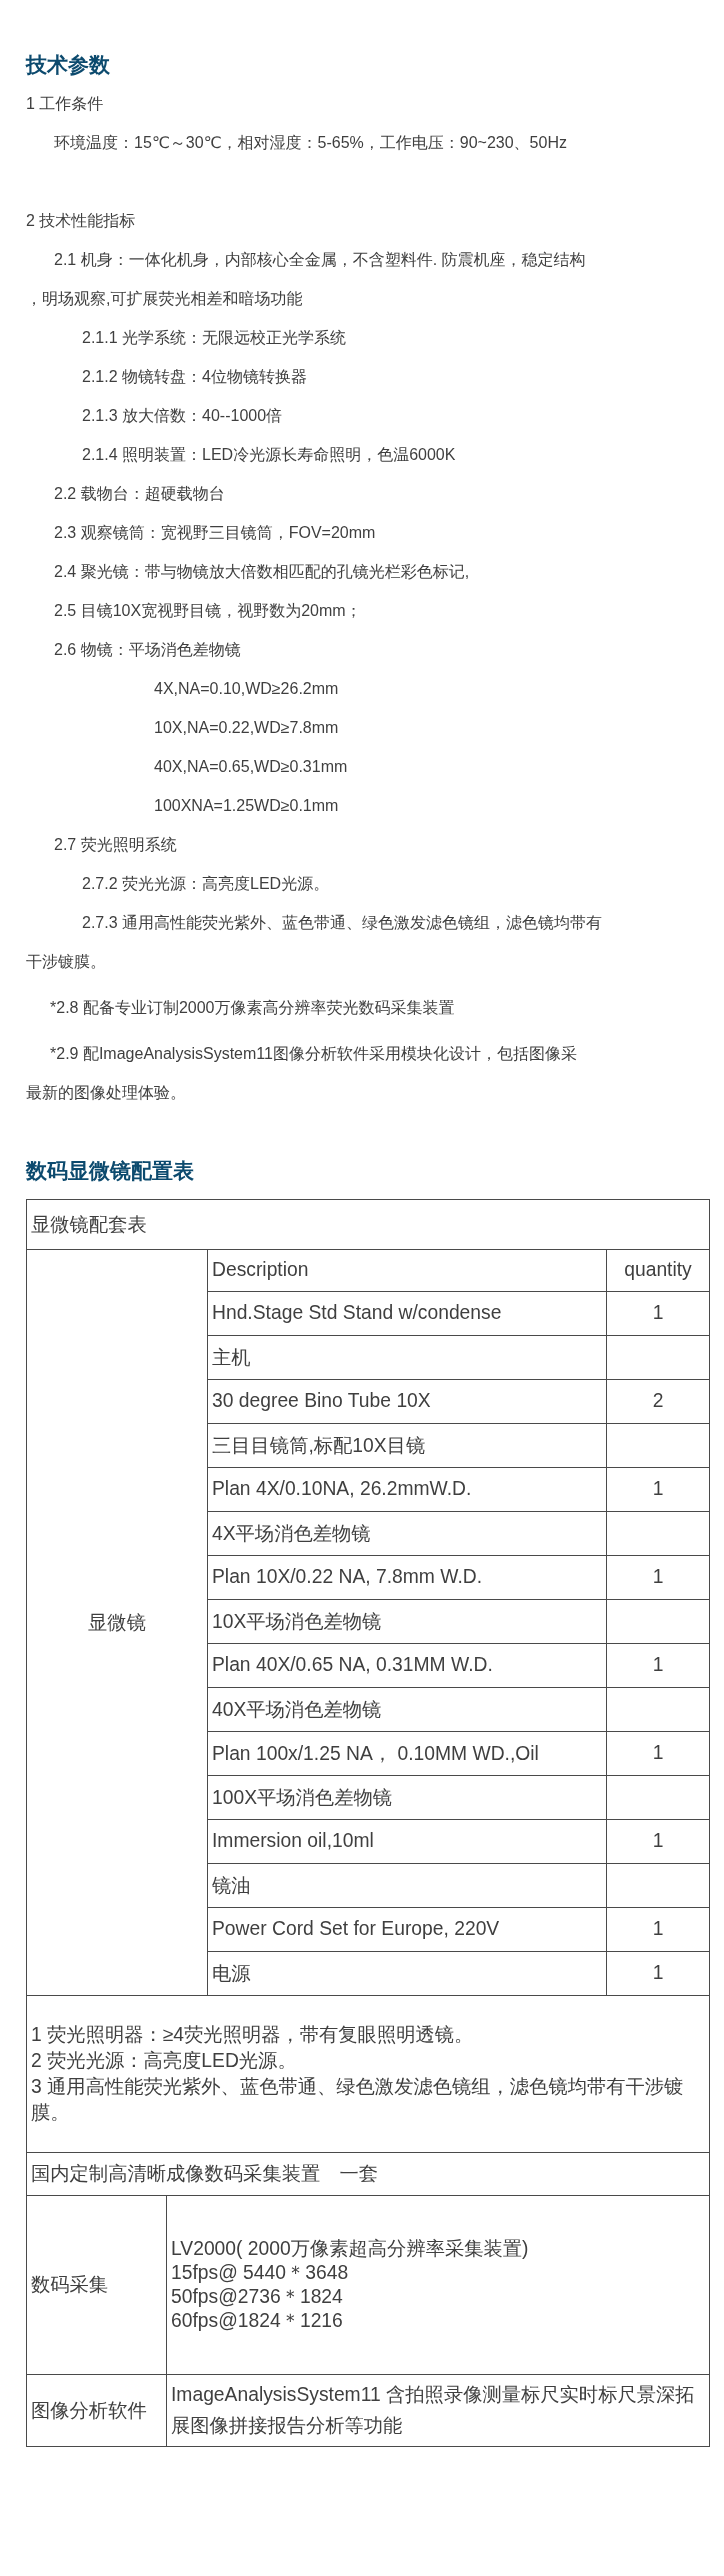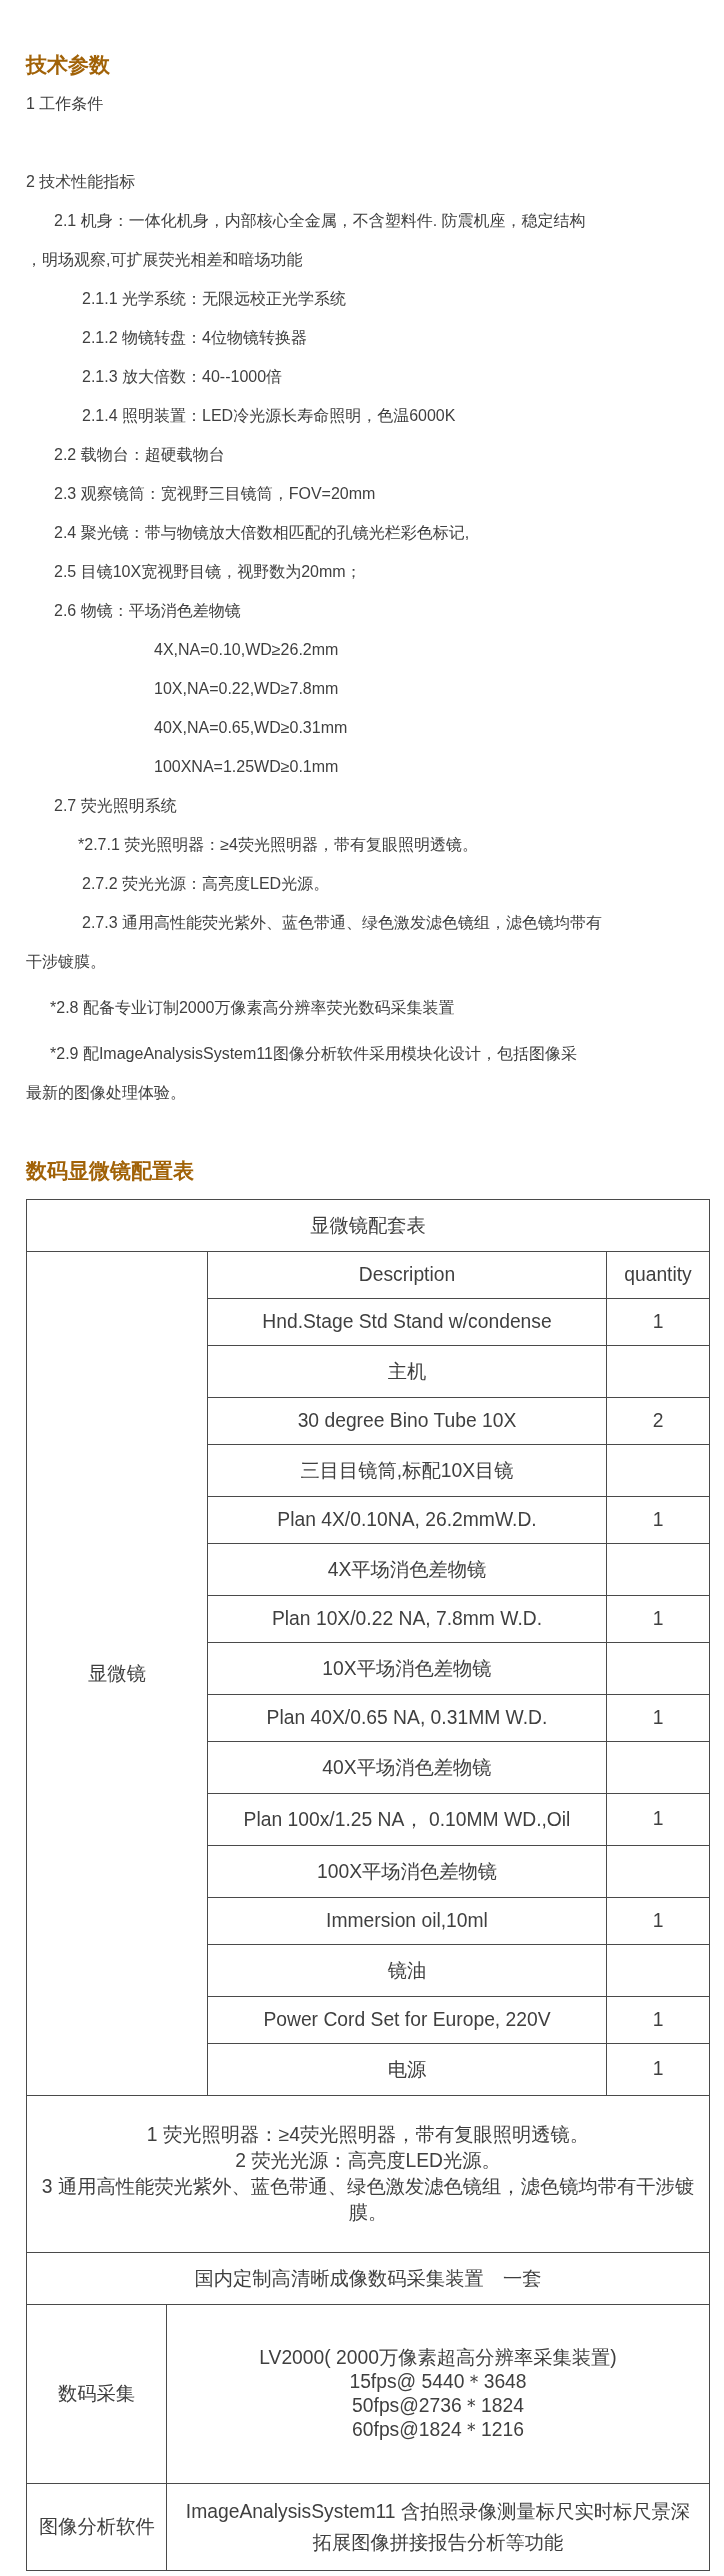--- a/index.html
+++ b/index.html
@@ -4,67 +4,67 @@
 <style>
   html,body{margin:0;padding:0;}
   body{
     width:724px;height:2576px;background:#ffffff;
     font-family:"Liberation Sans","DejaVu Sans",sans-serif;
     color:#3f3f3f;overflow:hidden;
   }
   .doc{padding:45px 13.5px 0 26px;}
   .ln{height:39px;line-height:39px;font-size:16px;white-space:pre;}
   .blank{height:39px;}
-  .title{font-weight:bold;font-size:21px;color:#a16207;}
+  .title{font-weight:bold;font-size:21px;color:#0c4a6e;}
   .i1{padding-left:28px;}
   .i1a{padding-left:24px;margin-top:7px;}
   .i2{padding-left:56px;}
   .i2a{padding-left:52px;}
   .i3{padding-left:128px;}
   table.cfg{border-collapse:collapse;table-layout:fixed;width:683px;margin-top:8.7px;}
   table.cfg td{
     border:1px solid #4a4a4a;font-size:19.3px;vertical-align:middle;
-    padding:12px;color:#3f3f3f;overflow:hidden;text-align:center;
+    padding:4px;color:#3f3f3f;overflow:hidden;
   }
   .h52{height:50px;} .h44{height:42px;} .h46{height:44px;}
   .h163{height:157px;} .h45{height:43px;} .h185{height:179px;} .h75{height:72px;}
   td.full{padding-left:6.8px;}
   td.desc{padding-left:7.7px;white-space:pre;}
   td.qty{text-align:center;}
   td.scope{text-align:center;}
   td.notes{padding-left:6.8px;line-height:26px;white-space:pre-wrap;}
   td.lbl{padding-left:7.7px;white-space:pre;}
   td.cap{padding-left:8.7px;line-height:24px;white-space:pre-wrap;}
   td.sw{padding:3.9px 5.8px 3.9px 8.7px;line-height:31px;}
 </style>
 </head>
 <body>
 
 <div class="doc">
   <div class="ln title">技术参数</div>
   <div class="ln">1 工作条件</div>
+  <div class="ln i1">环境温度：15℃～30℃，相对湿度：5-65%，工作电压：90~230、50Hz</div>
   <div class="ln blank"></div>
   <div class="ln">2 技术性能指标</div>
   <div class="ln i1">2.1 机身：一体化机身，内部核心全金属，不含塑料件. 防震机座，稳定结构</div>
   <div class="ln">，明场观察,可扩展荧光相差和暗场功能</div>
   <div class="ln i2">2.1.1 光学系统：无限远校正光学系统</div>
   <div class="ln i2">2.1.2 物镜转盘：4位物镜转换器</div>
   <div class="ln i2">2.1.3 放大倍数：40--1000倍</div>
   <div class="ln i2">2.1.4 照明装置：LED冷光源长寿命照明，色温6000K</div>
   <div class="ln i1">2.2 载物台：超硬载物台</div>
   <div class="ln i1">2.3 观察镜筒：宽视野三目镜筒，FOV=20mm</div>
   <div class="ln i1">2.4 聚光镜：带与物镜放大倍数相匹配的孔镜光栏彩色标记,</div>
   <div class="ln i1">2.5 目镜10X宽视野目镜，视野数为20mm；</div>
   <div class="ln i1">2.6 物镜：平场消色差物镜</div>
   <div class="ln i3">4X,NA=0.10,WD≥26.2mm</div>
   <div class="ln i3">10X,NA=0.22,WD≥7.8mm</div>
   <div class="ln i3">40X,NA=0.65,WD≥0.31mm</div>
   <div class="ln i3">100XNA=1.25WD≥0.1mm</div>
   <div class="ln i1">2.7 荧光照明系统</div>
-  <div class="ln i2a">*2.7.1 荧光照明器：≥4荧光照明器，带有复眼照明透镜。</div>
   <div class="ln i2">2.7.2 荧光光源：高亮度LED光源。</div>
   <div class="ln i2">2.7.3 通用高性能荧光紫外、蓝色带通、绿色激发滤色镜组，滤色镜均带有</div>
   <div class="ln">干涉镀膜。</div>
   <div class="ln i1a">*2.8 配备专业订制2000万像素高分辨率荧光数码采集装置</div>
   <div class="ln i1a">*2.9 配ImageAnalysisSystem11图像分析软件采用模块化设计，包括图像采</div>
   <div class="ln">最新的图像处理体验。</div>
   <div class="ln blank"></div>
   <div class="ln title">数码显微镜配置表</div>
 
   <table class="cfg">

